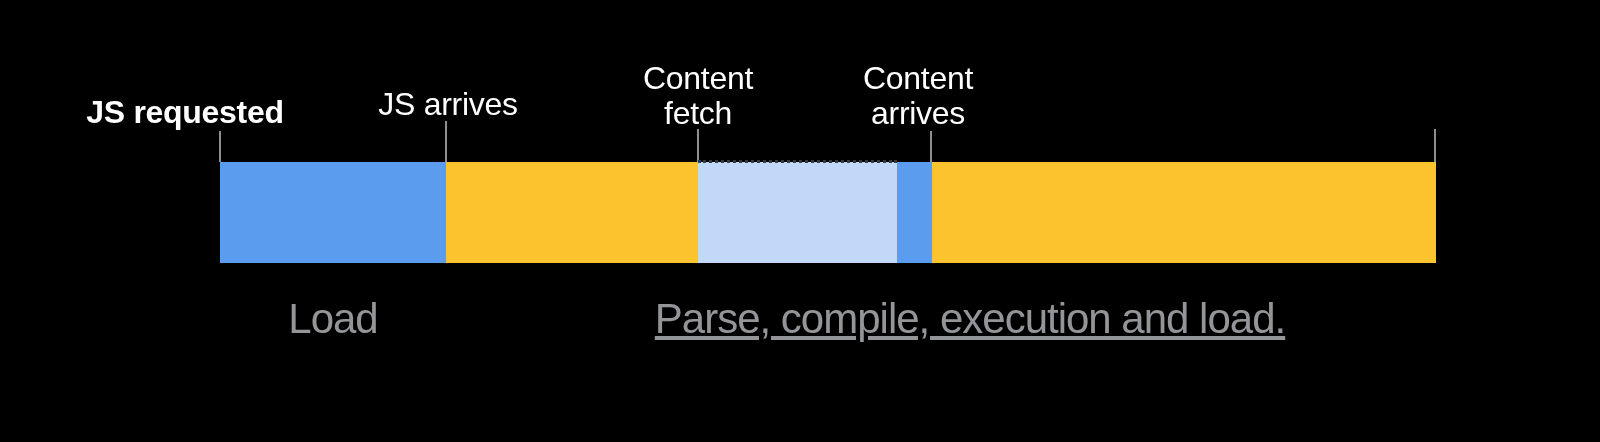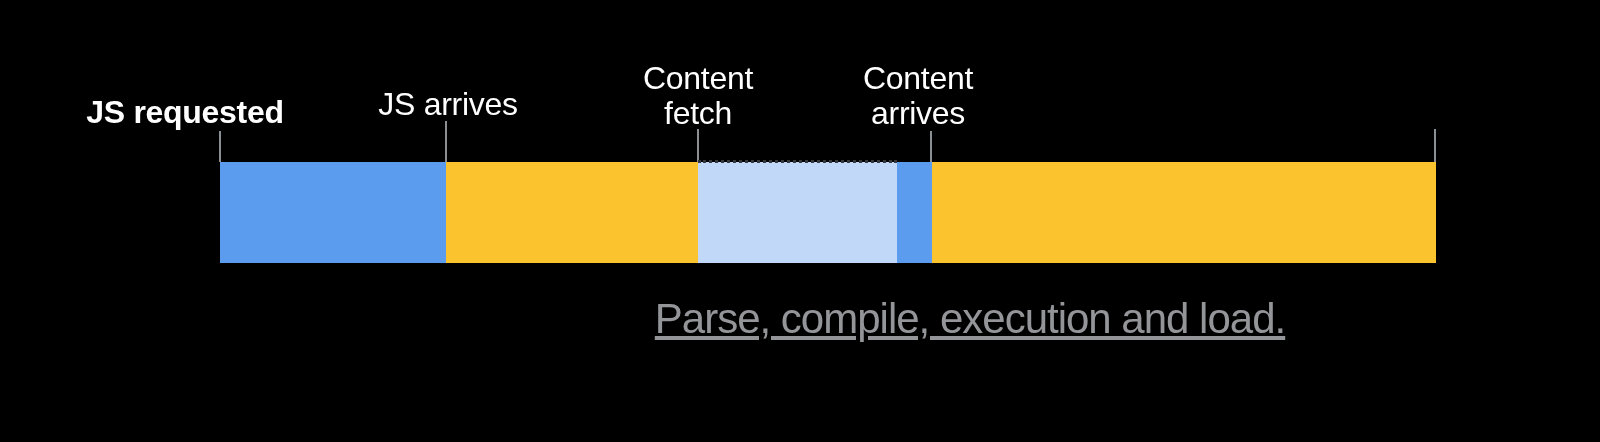--- a/index.html
+++ b/index.html
@@ -103,15 +103,16 @@
 
   <div class="bar">
     <div class="seg seg-1 c-blue"></div>
     <div class="seg seg-2 c-yellow"></div>
     <div class="seg seg-3 c-lblue"></div>
     <div class="seg seg-4 c-blue"></div>
     <div class="seg seg-5 c-yellow"></div>
     <div class="dotted-edge"></div>
   </div>
 
+  <div class="phase-label pl-1">Load</div>
   <div class="phase-label pl-2">Parse, compile, execution and load.</div>
 
 </div>
 
 </body></html>

